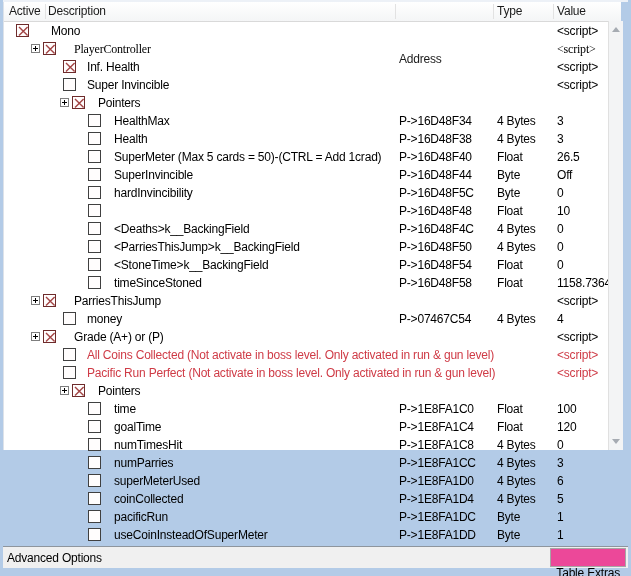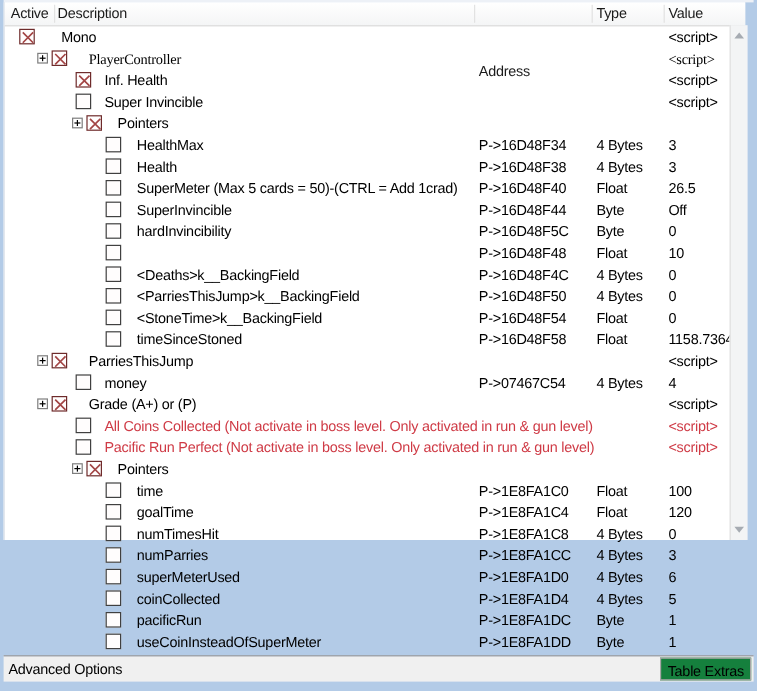--- a/index.html
+++ b/index.html
@@ -57,22 +57,22 @@
   .up .tri{top:6px;border-bottom:5px solid #a6abb2;}
   .down .tri{top:5px;border-top:5px solid #a6abb2;}
   
   .statusbar{
     position:absolute;left:3px;top:546px;width:625px;height:22px;
     background:#f0f0f0;border-top:1px solid #8e959d;box-sizing:border-box;
   }
   .adv{position:absolute;left:4px;top:4px;font-size:12px;color:#000;letter-spacing:-0.2px;cursor:pointer;}
   .extras{
     position:absolute;right:2px;top:1px;bottom:1px;
-    border:1px solid #a6a6a6;background:#15803d;box-sizing:border-box;
-    font-size:12px;color:#000;letter-spacing:-0.2px;padding:3px 5px 0 5px;cursor:pointer;
+    border:1px solid #a6a6a6;background:#ec4899;box-sizing:border-box;
+    font-size:12px;color:#000;letter-spacing:-0.2px;padding:17px 5px 0 5px;cursor:pointer;
   }
 </style>
 </head>
 <body>
 
 <div class="topstrip"></div>
 
 <div class="list">
   <div class="header">
     <span class="hlabel h0">Active</span>

